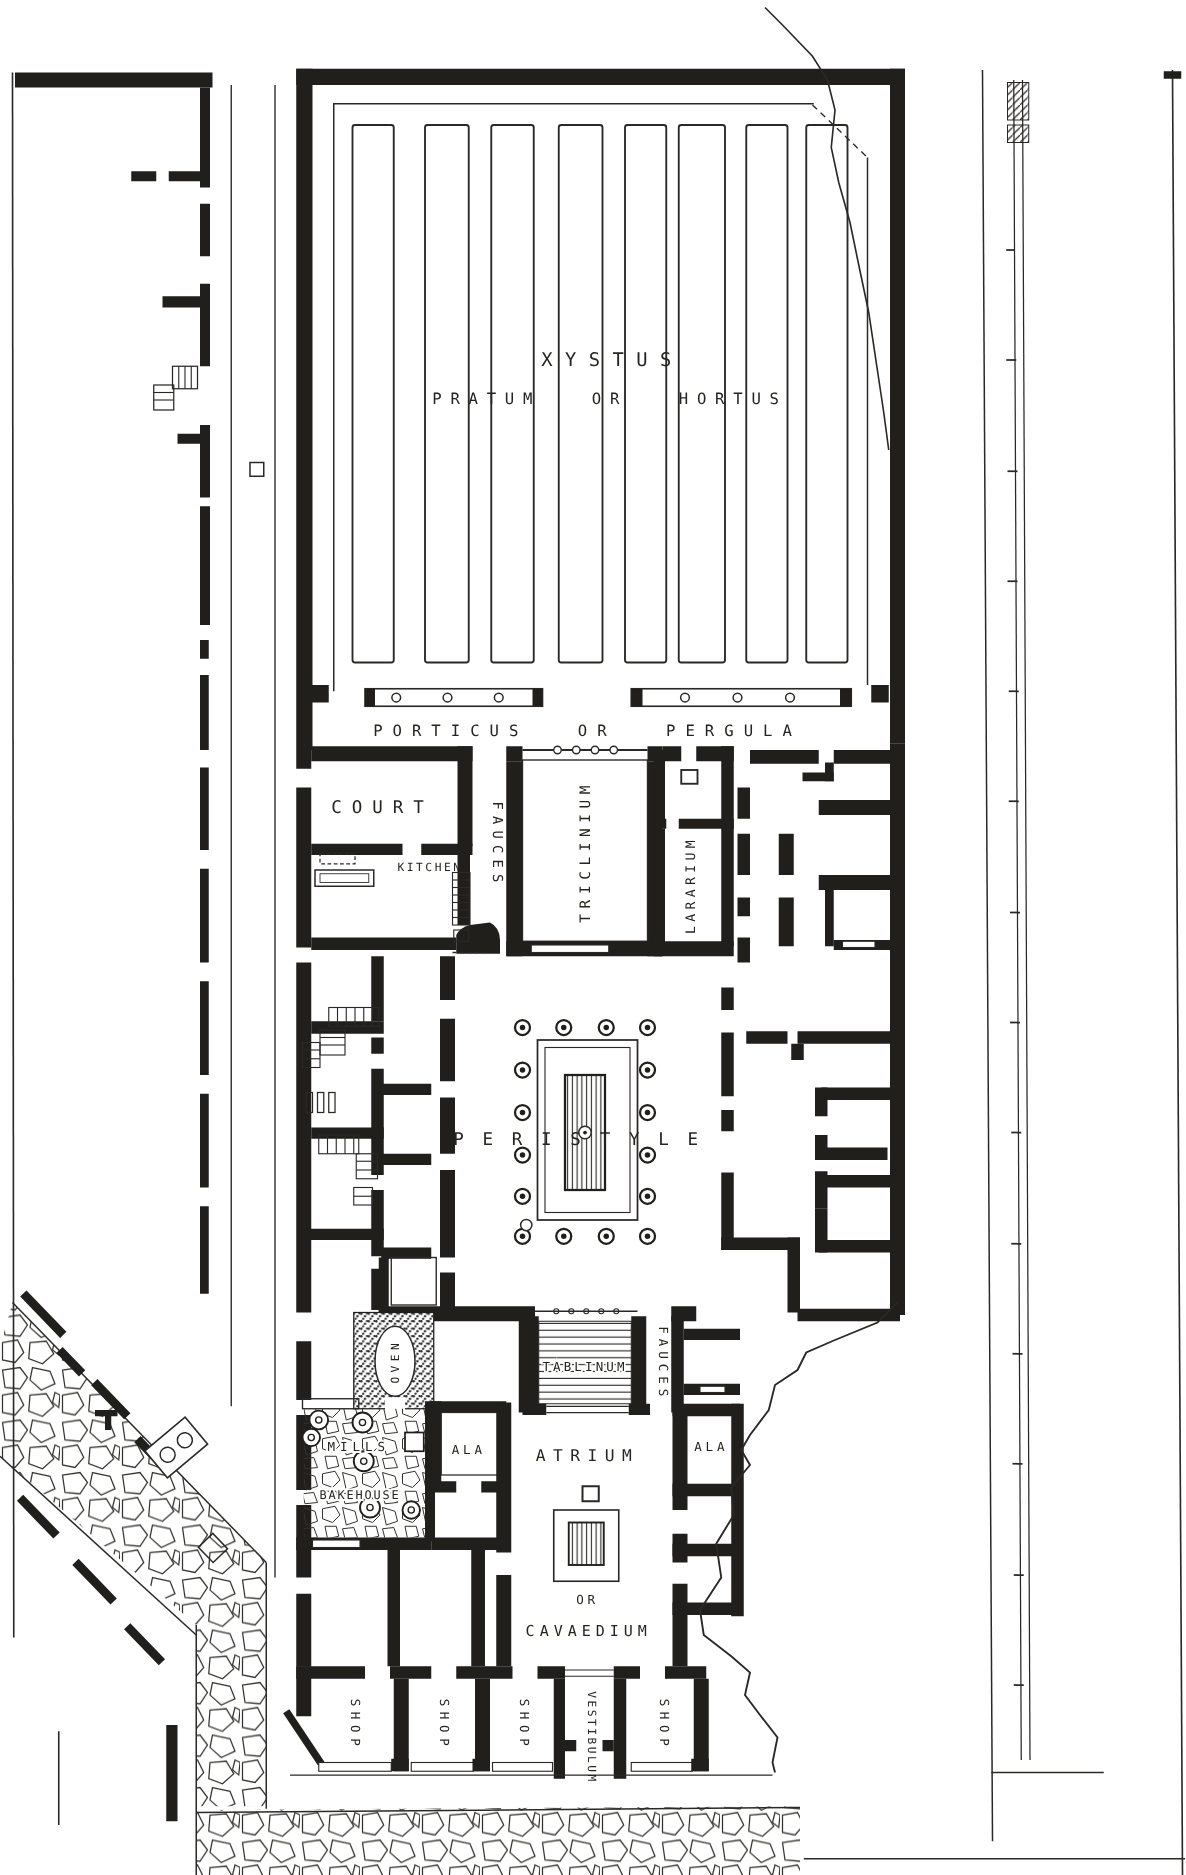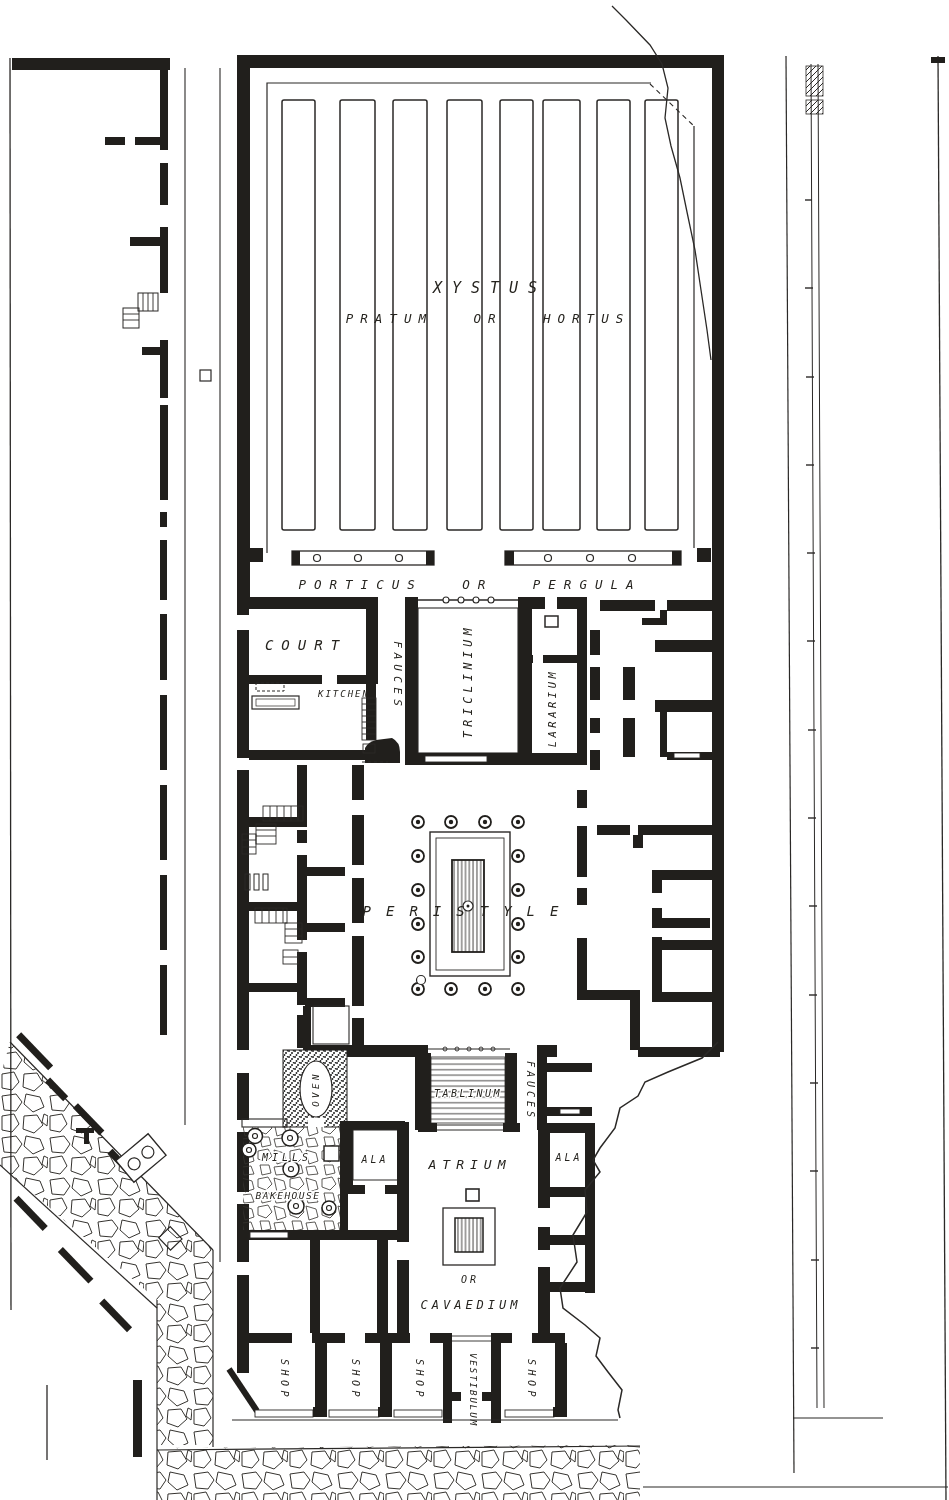--- a/index.html
+++ b/index.html
@@ -1,20 +1,19 @@
 <!DOCTYPE html>
 <html><head>
 <meta charset="utf-8">
 <style>
   html,body{margin:0;padding:0;background:#e8e8e4;}
   .page{
     position:relative;width:949px;height:1500px;background:#ffffff;
     margin:0 auto;overflow:hidden;
     font-family:"DejaVu Sans Mono","Liberation Mono",monospace;
-    font-style:italic;
   }
   svg{position:absolute;left:0;top:0;}
   svg text{
     fill:#26241f;
     font-family:"DejaVu Sans Mono","Liberation Mono",monospace;
     font-weight:400;
   }
   .wall{fill:#211f1c;}
   .thin{stroke:#2b2927;fill:none;}
   .sill{fill:#ffffff;stroke:#2b2927;stroke-width:0.9;}

